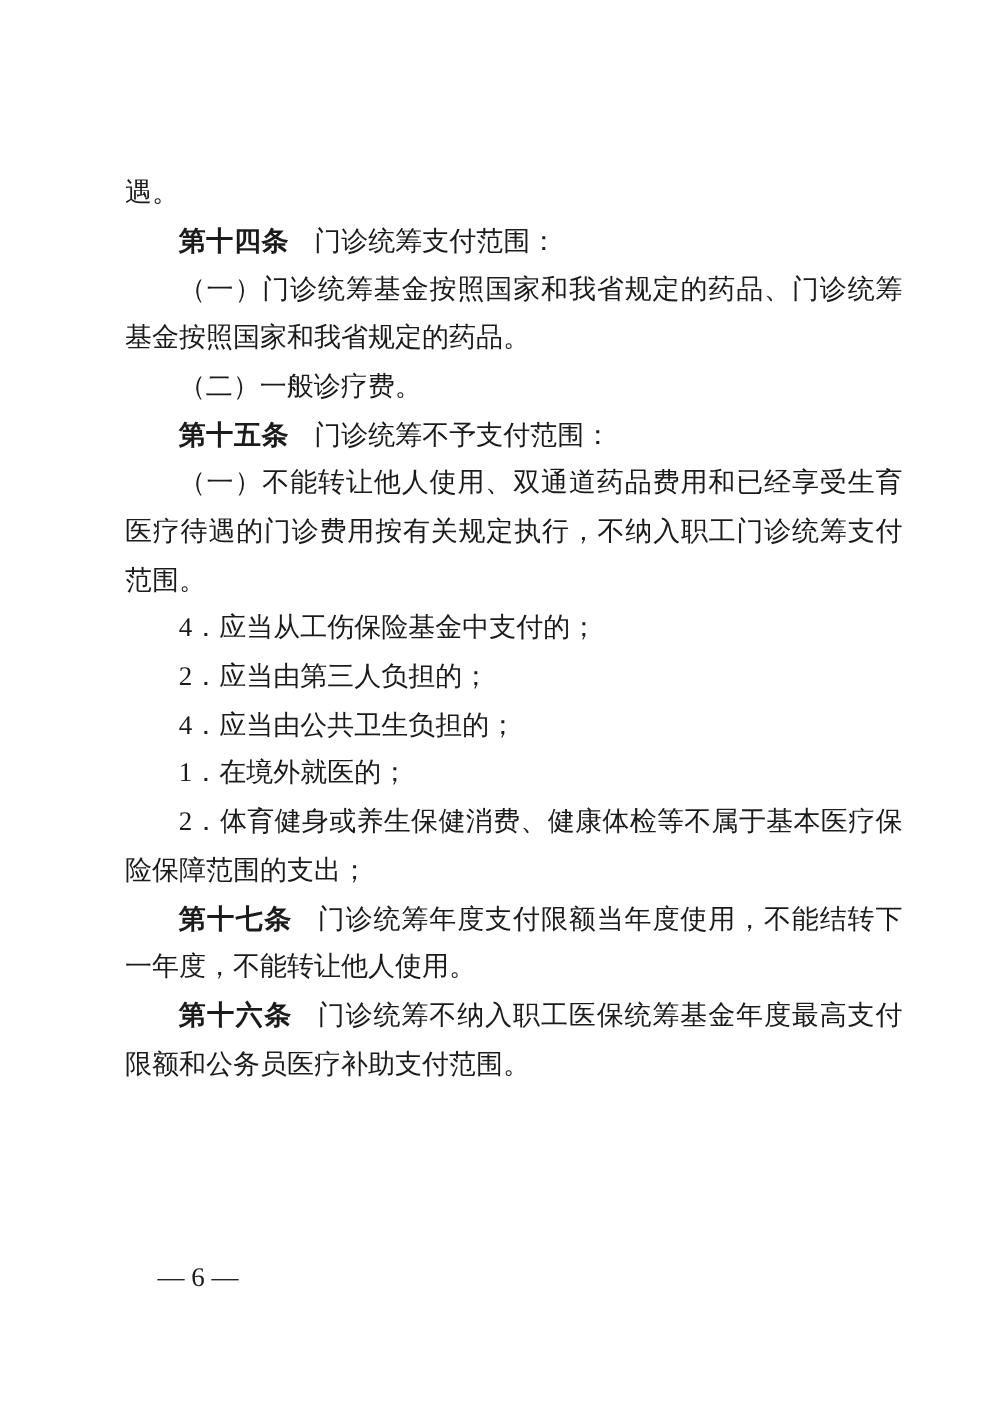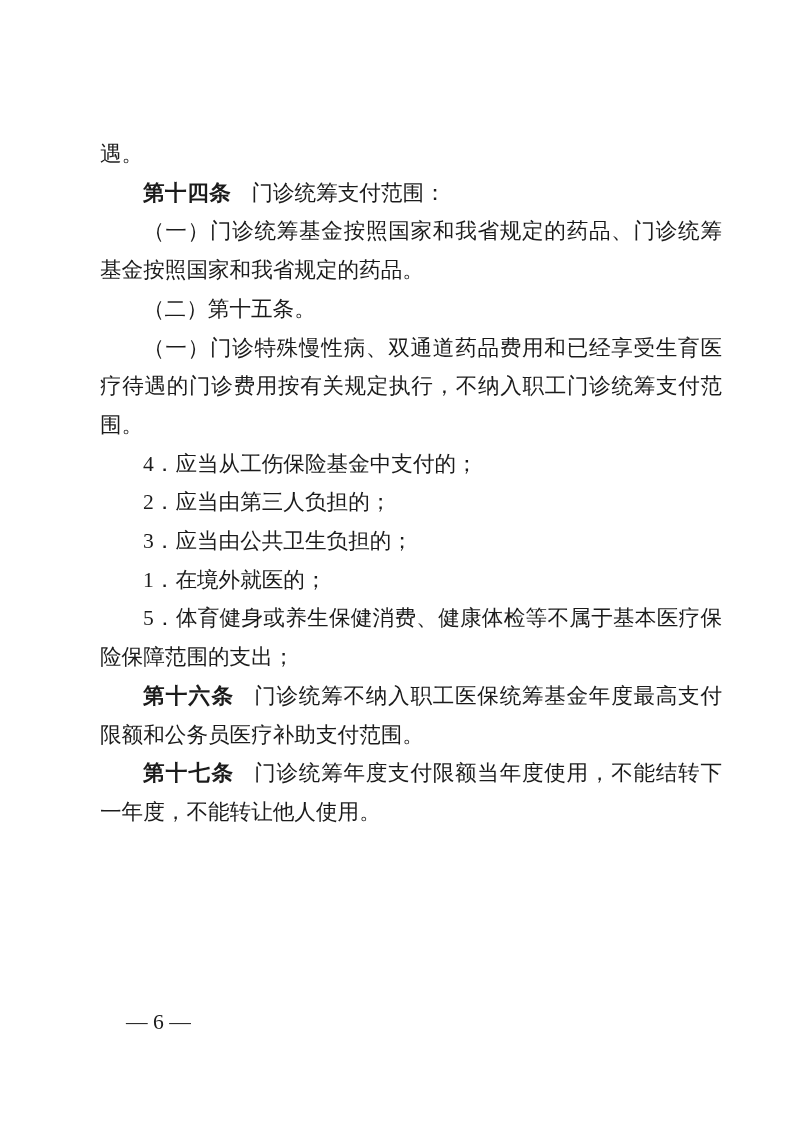--- a/index.html
+++ b/index.html
@@ -59,38 +59,39 @@
 <div class="page">
 
   <div class="doc">
 
     <p class="para">遇。</p>
 
     <p class="para indent"><span class="article-label">第十四条</span><span>门诊统筹支付范围：</span></p>
 
     <p class="para indent">（一）门诊统筹基金按照国家和我省规定的药品、门诊统筹基金按照国家和我省规定的药品。</p>
 
-    <p class="para indent">（二）第十五条。</p>
+    <p class="para indent">（二）一般诊疗费。</p>
 
+    <p class="para indent"><span class="article-label">第十五条</span><span>门诊统筹不予支付范围：</span></p>
 
-    <p class="para indent">（一）门诊特殊慢性病、双通道药品费用和已经享受生育医疗待遇的门诊费用按有关规定执行，不纳入职工门诊统筹支付范围。</p>
+    <p class="para indent">（一）不能转让他人使用、双通道药品费用和已经享受生育医疗待遇的门诊费用按有关规定执行，不纳入职工门诊统筹支付范围。</p>
 
 
     <p class="para indent">4．应当从工伤保险基金中支付的；</p>
 
     <p class="para indent">2．应当由第三人负担的；</p>
 
-    <p class="para indent">3．应当由公共卫生负担的；</p>
+    <p class="para indent">4．应当由公共卫生负担的；</p>
 
     <p class="para indent">1．在境外就医的；</p>
 
-    <p class="para indent">5．体育健身或养生保健消费、健康体检等不属于基本医疗保险保障范围的支出；</p>
+    <p class="para indent">2．体育健身或养生保健消费、健康体检等不属于基本医疗保险保障范围的支出；</p>
 
 
+    <p class="para indent"><span class="article-label">第十七条</span><span>门诊统筹年度支付限额当年度使用，不能结转下一年度，不能转让他人使用。</span></p>
+
     <p class="para indent"><span class="article-label">第十六条</span><span>门诊统筹不纳入职工医保统筹基金年度最高支付限额和公务员医疗补助支付范围。</span></p>
-
-    <p class="para indent"><span class="article-label">第十七条</span><span>门诊统筹年度支付限额当年度使用，不能结转下一年度，不能转让他人使用。</span></p>
 
   </div>
 
   <div class="footer">— 6 —</div>
 
 </div>
 
 </body></html>

